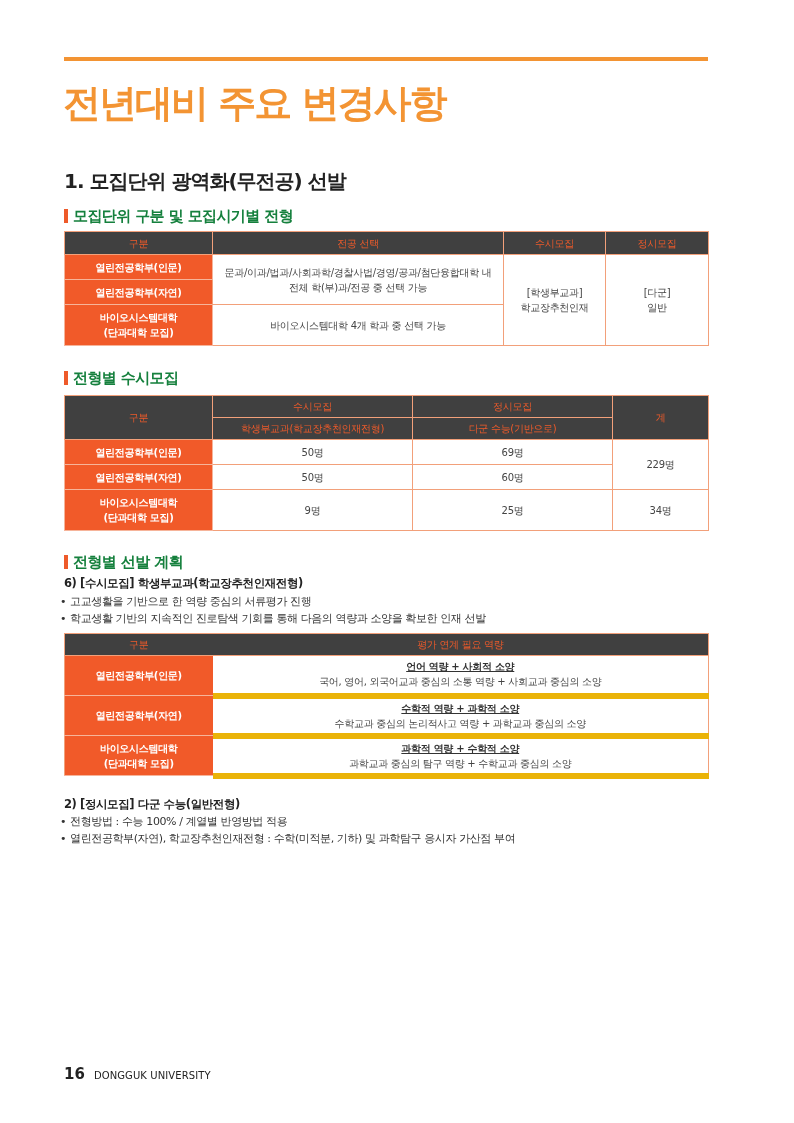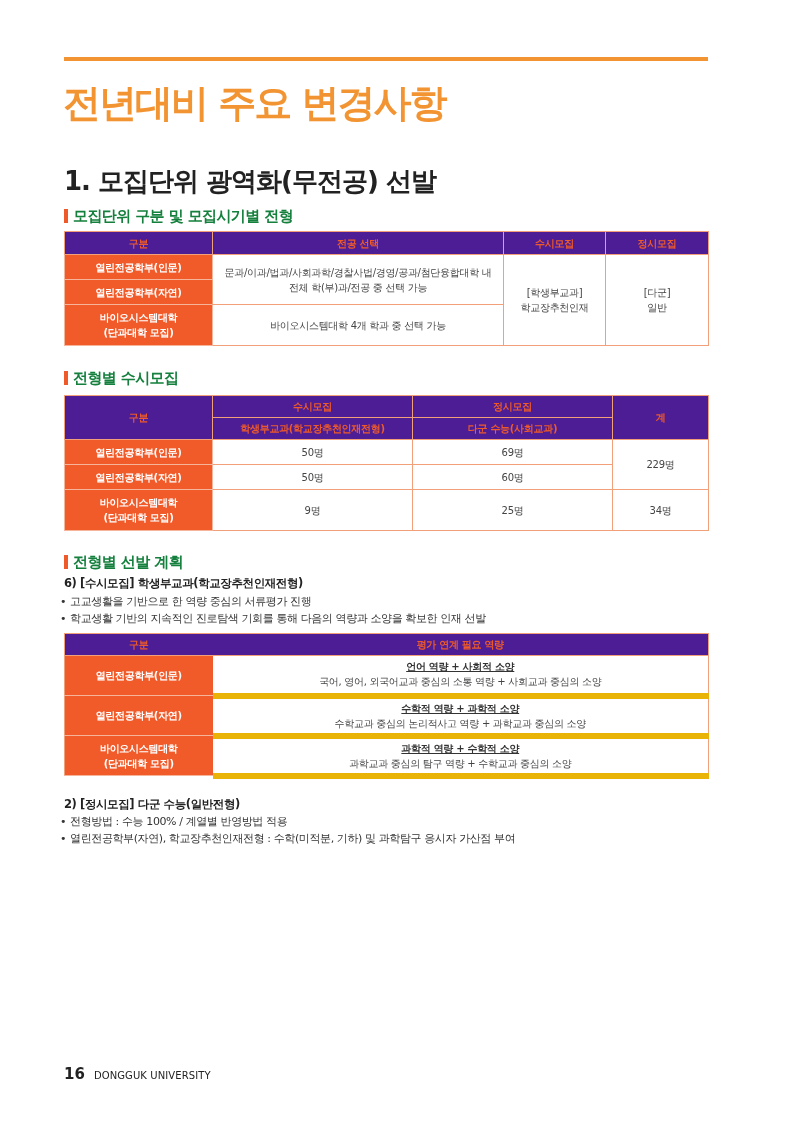--- a/index.html
+++ b/index.html
@@ -1,28 +1,28 @@
 <!DOCTYPE html>
 <html><head>
 <meta charset="utf-8">
 <style>
   * { box-sizing: border-box; margin: 0; padding: 0; }
   html, body { width: 794px; height: 1123px; background: #ffffff; }
   body { position: relative; font-family: "DejaVu Sans", "Liberation Sans", sans-serif; color: #333333; overflow: hidden; }
 
   .top-rule { position: absolute; left: 64px; top: 57px; width: 644px; height: 4px; background: #f39433; }
   .page-title { position: absolute; left: 63px; top: 79px; font-size: 38px; font-weight: bold; color: #f39433; letter-spacing: -2px; line-height: 48px; }
-  .section-title { position: absolute; left: 64px; top: 167px; font-size: 26px; font-weight: bold; color: #222222; letter-spacing: -1px; line-height: 28px; }
+  .section-title { position: absolute; left: 64px; top: 167px; font-size: 20px; font-weight: bold; color: #222222; letter-spacing: -1px; line-height: 28px; }
 
   .sub-head { position: absolute; left: 64px; font-size: 15px; font-weight: bold; color: #15803d; letter-spacing: -0.6px; line-height: 20px; display: flex; align-items: center; }
   .sub-head .bar { display: inline-block; width: 4px; height: 14px; background: #ee5a2a; margin-right: 5px; }
 
   table { position: absolute; left: 64px; width: 644px; border-collapse: collapse; table-layout: fixed; }
   td, th { border: 1px solid #f2a07a; text-align: center; vertical-align: middle; font-size: 10px; letter-spacing: -0.3px; line-height: 15px; color: #444444; font-weight: normal; }
-  th { color: #ee5a2a; font-weight: bold; background: #4c1d95; }
+  th { color: #ee5a2a; font-weight: normal; background: #404040; }
   td.rowhead { background: #f15a29; color: #ffffff; font-weight: bold; border-color: #f6b49a; }
   th.corner { color: #ee5a2a; }
 
   .t1 { top: 231px; }
   .t2 { top: 395px; }
   .t3 { top: 633px; }
 
   .t3 td, .t3 th { border-left: none; border-right: none; }
   .t3 th { border-top: 1px solid #f2a07a; border-bottom: 1px solid #f2a07a; }
   .t3 th:first-child, .t3 td.rowhead { border-left: 1px solid #f2a07a; }
@@ -108,21 +108,21 @@
     </colgroup>
   <tbody>
       <tr style="height:22px;">
     <th rowspan="2" class="corner">구분</th>
     <th>수시모집</th>
     <th>정시모집</th>
     <th rowspan="2">계</th>
   </tr>
   <tr style="height:22px;">
     <th>학생부교과(학교장추천인재전형)</th>
-    <th>다군 수능(사회교과)</th>
+    <th>다군 수능(기반으로)</th>
   </tr>
   <tr style="height:25px;">
     <td class="rowhead">열린전공학부(인문)</td>
     <td>50명</td>
     <td>69명</td>
     <td rowspan="2">229명</td>
   </tr>
   <tr style="height:25px;">
     <td class="rowhead">열린전공학부(자연)</td>
     <td>50명</td>

